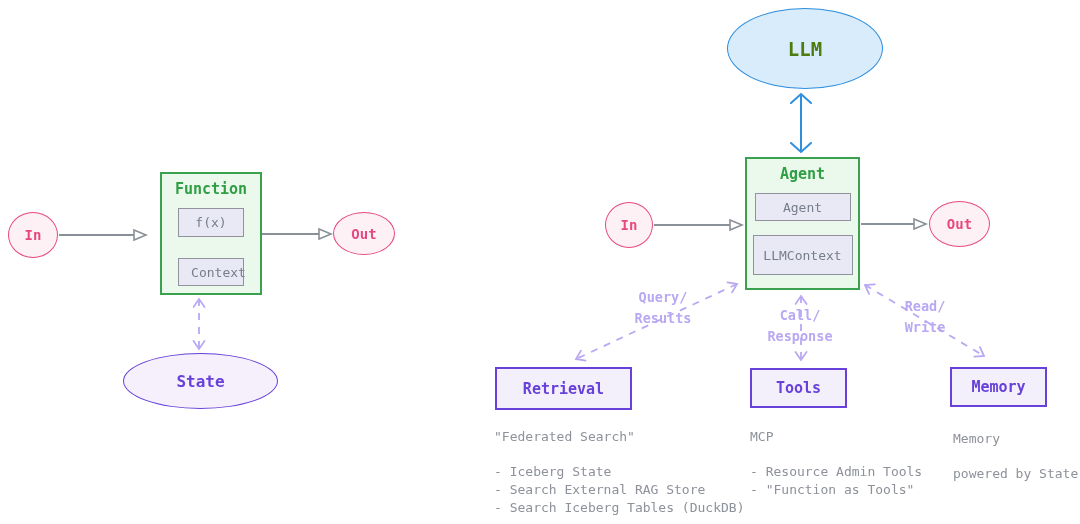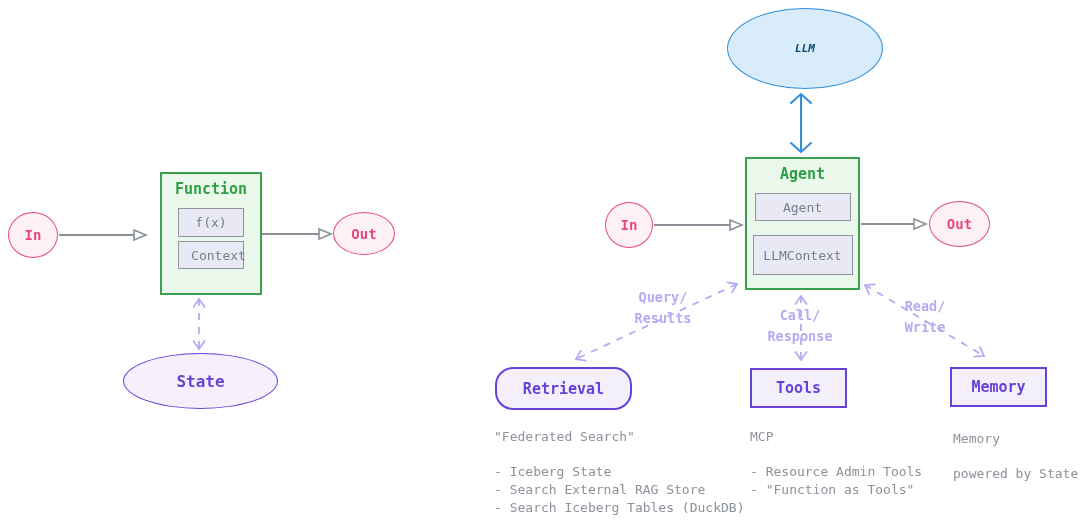--- a/index.html
+++ b/index.html
@@ -6,21 +6,21 @@
   .canvas{
     position:relative;width:1080px;height:524px;background:#ffffff;overflow:hidden;
     font-family:"DejaVu Sans Mono", monospace;
   }
   .edges{position:absolute;left:0;top:0;width:1080px;height:524px;pointer-events:none;}
 
   .node{position:absolute;display:flex;align-items:center;justify-content:center;box-sizing:border-box;}
 
   .ellipse{border-radius:50%;}
   .pink{background:#fdf1f6;border:1.6px solid #e64980;color:#e64980;font-weight:bold;font-size:14px;}
-  .blue-ellipse{background:#d9ecfb;border:1.8px solid #2f8fdf;color:#0c4a6e;font-weight:bold;font-style:italic;font-size:11px;}
+  .blue-ellipse{background:#d9ecfb;border:1.8px solid #2f8fdf;color:#4d7c0f;font-weight:bold;font-size:19px;}
   .purple-ellipse{background:#f5f0fb;border:1.8px solid #6741d9;color:#6741d9;font-weight:bold;font-size:16px;}
 
   .group-box{
     position:absolute;box-sizing:border-box;background:#eaf9ec;border:2px solid #3aa24f;
     display:flex;flex-direction:column;align-items:center;padding-top:6px;
   }
   .group-title{color:#2f9e44;font-weight:bold;font-size:15px;line-height:1.2;margin-bottom:10px;}
   .inner-box{
     box-sizing:border-box;background:#e9e9f6;border:1.6px solid #90929e;color:#787d8c;
     display:flex;align-items:center;justify-content:center;font-size:13px;
@@ -84,21 +84,21 @@
     </g>
     <g>
       <line x1="865" y1="285" x2="984" y2="356" stroke="#b9a8f2" stroke-width="1.8" stroke-dasharray="7 7" marker-start="url(#v-purple)" marker-end="url(#v-purple)"></line>
     </g>
   </svg>
 
   <div class="node ellipse pink" style="left:8px;top:212px;width:50px;height:46px;">In</div>
 
   <div class="group-box" style="left:160px;top:172px;width:102px;height:123px;">
     <div class="group-title">Function</div>
-    <div class="inner-box" style="width:66px;height:29px;margin-bottom:4px;">f(x)</div>
+    <div class="inner-box" style="width:66px;height:29px;margin-bottom:21px;">f(x)</div>
     <div class="inner-box" style="width:66px;height:28px;padding-left:15px;">Context</div>
   </div>
 
   <div class="node ellipse pink" style="left:333px;top:212px;width:62px;height:43px;">Out</div>
 
   <div class="node ellipse purple-ellipse" style="left:123px;top:353px;width:155px;height:56px;">State</div>
 
   <div class="node ellipse blue-ellipse" style="left:727px;top:8px;width:156px;height:81px;">LLM</div>
 
   <div class="node ellipse pink" style="left:605px;top:202px;width:48px;height:46px;">In</div>
@@ -111,21 +111,21 @@
 
   <div class="node ellipse pink" style="left:929px;top:201px;width:61px;height:46px;">Out</div>
 
   <div class="edge-label" style="left:613px;top:287px;width:100px;">Query/
 Results</div>
   <div class="edge-label" style="left:755px;top:305px;width:90px;">Call/
 Response</div>
   <div class="edge-label" style="left:885px;top:296px;width:80px;">Read/
 Write</div>
 
-  <div class="purple-box" style="left:495px;top:367px;width:137px;height:43px;border-radius:18px;">Retrieval</div>
+  <div class="purple-box" style="left:495px;top:367px;width:137px;height:43px;">Retrieval</div>
   <div class="purple-box" style="left:750px;top:368px;width:97px;height:40px;">Tools</div>
   <div class="purple-box" style="left:950px;top:367px;width:97px;height:40px;">Memory</div>
 
   <div class="note" style="left:494px;top:428px;">
     <div class="note-title">"Federated Search"</div>
     <div>- Iceberg State</div>
     <div>- Search External RAG Store</div>
     <div>- Search Iceberg Tables (DuckDB)</div>
   </div>
 

